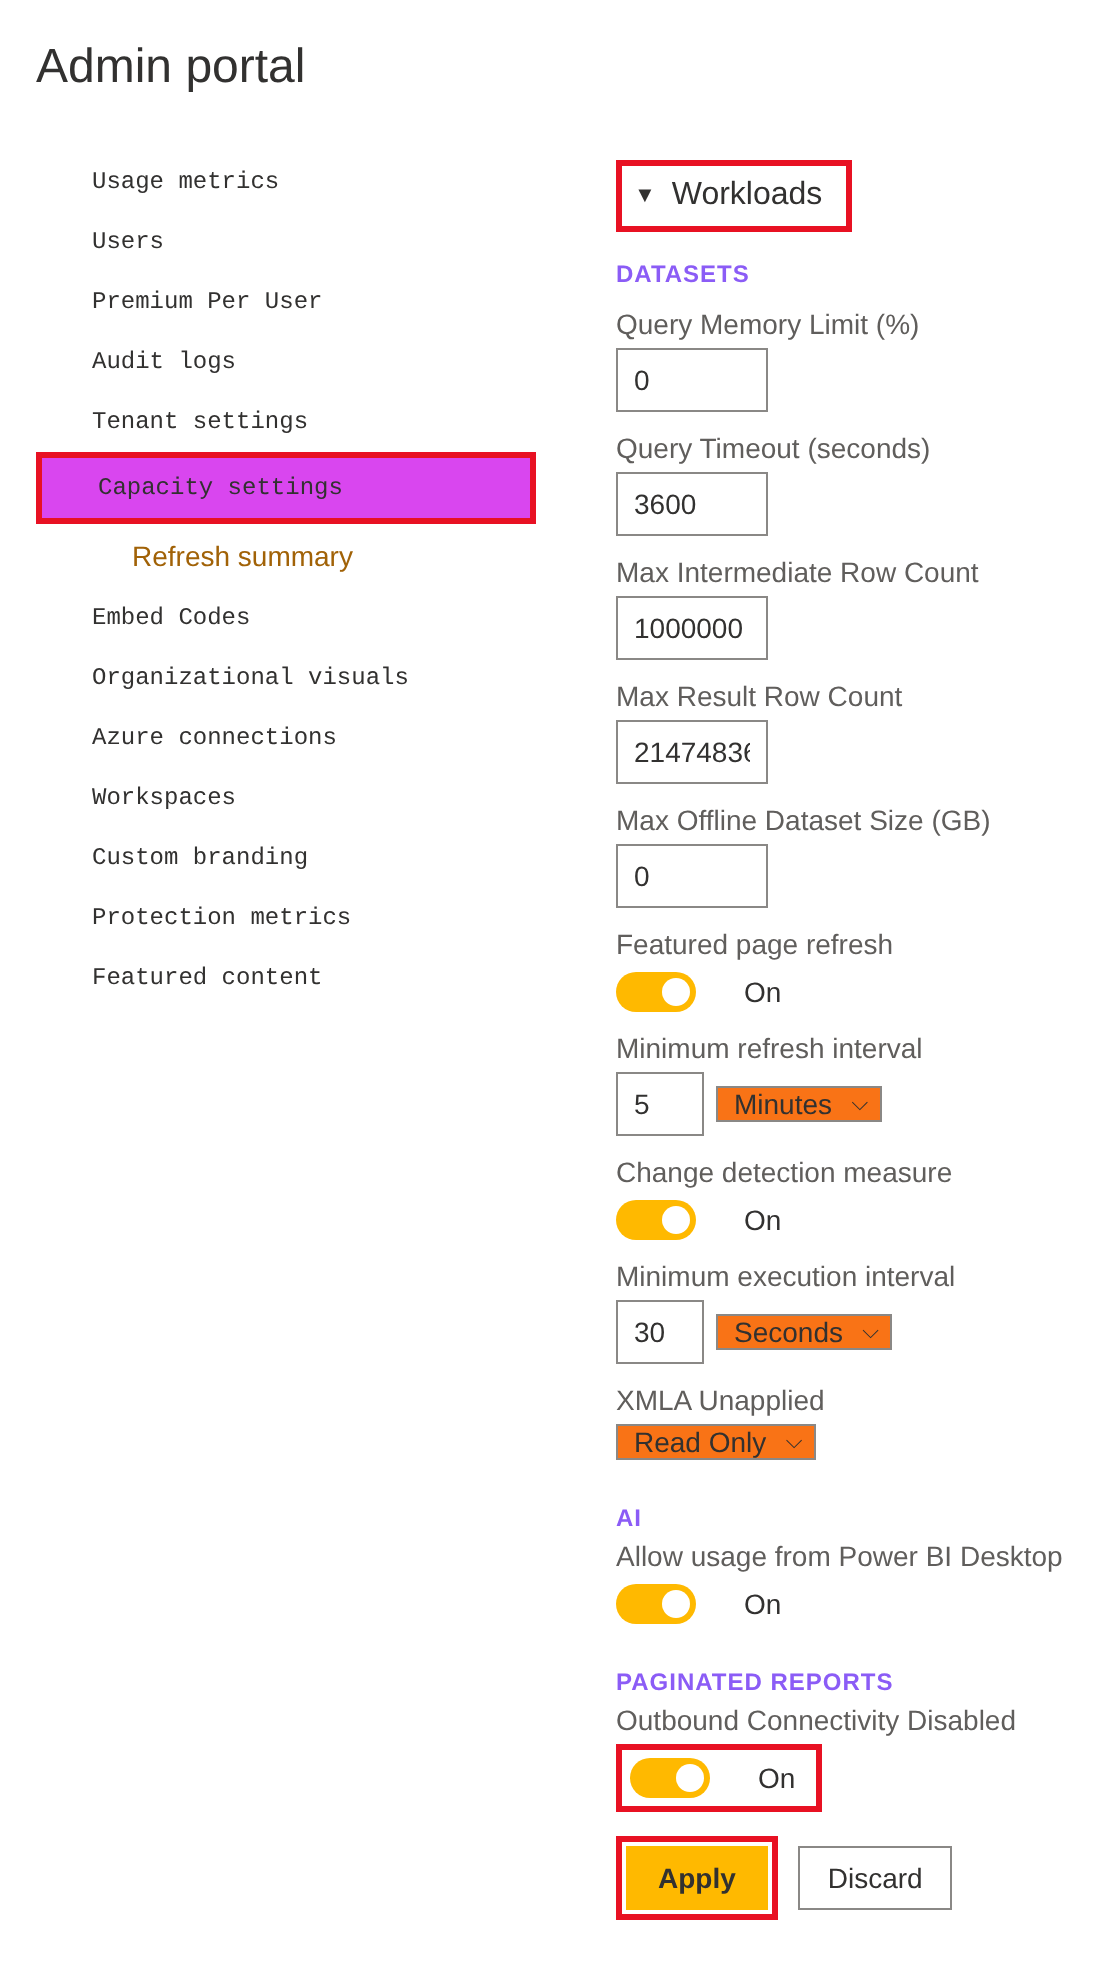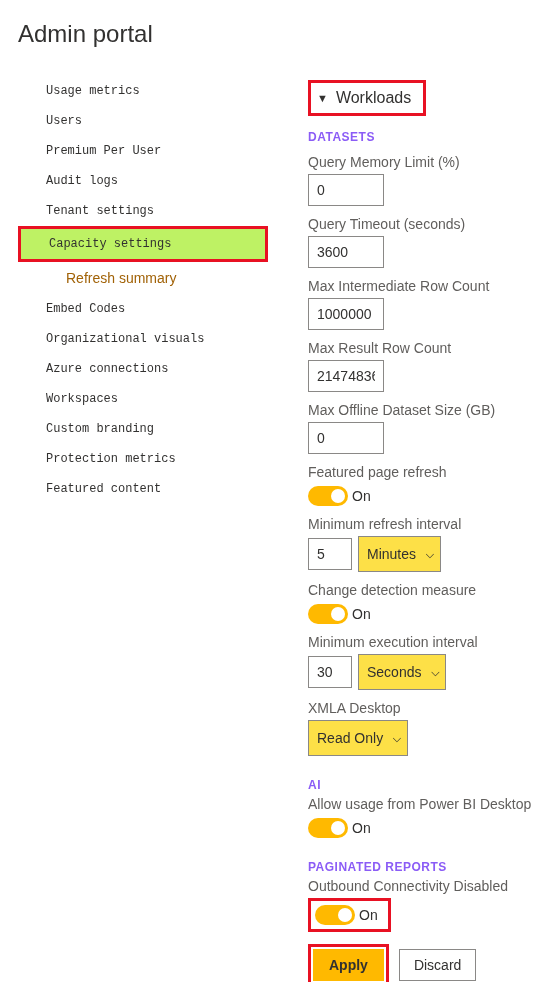--- a/index.html
+++ b/index.html
@@ -26,21 +26,21 @@
       flex-shrink: 0;
     }
     .sidebar-item {
       padding: 8px 0 8px 28px;
       cursor: pointer;
       color: #323130;
       font-size: 12px;
       font-family: Liberation Mono, monospace;
     }
     .sidebar-item.selected {
-      background: #bef264;
+      background: #d946ef;
     }
     .sidebar-sub {
       padding: 8px 0 8px 48px;
       cursor: pointer;
       color: #a16207;
       font-size: 14px;
     }
     .highlight-red {
       border: 3px solid #e81123;
     }
@@ -87,46 +87,46 @@
       width: 76px;
       height: 32px;
       border: 1px solid #8a8886;
       padding: 0 8px;
       font-size: 14px;
       color: #323130;
       background: #fff;
     }
     .text-input.sm { width: 44px; }
     .select-box {
-      height: 36px;
+      height: 18px;
       border: 1px solid #8a8886;
       padding: 0 24px 0 8px;
       font-size: 14px;
       color: #323130;
-      background: #fde047;
+      background: #f97316;
       display: inline-flex;
       align-items: center;
       position: relative;
       cursor: pointer;
     }
     .select-box .chev {
       position: absolute;
       right: 6px;
       font-size: 11px;
       color: #323130;
     }
     .inline-row {
       display: flex;
       gap: 6px;
       align-items: center;
     }
     .toggle-row {
       display: flex;
       align-items: center;
-      gap: 4px;
+      gap: 24px;
       margin-top: 6px;
     }
     .toggle {
       width: 40px;
       height: 20px;
       border-radius: 10px;
       background: #ffb900;
       position: relative;
       cursor: pointer;
     }
@@ -251,21 +251,21 @@
 
     <div class="field-label">Minimum execution interval</div>
     <div class="inline-row">
       <input class="text-input sm" value="30" style="">
       <div class="select-box">
         <span>Seconds</span>
         <span class="chev">⌵</span>
       </div>
     </div>
 
-    <div class="field-label">XMLA Desktop</div>
+    <div class="field-label">XMLA Unapplied</div>
     <div class="select-box">
       <span>Read Only</span>
       <span class="chev">⌵</span>
     </div>
 
     
     <div class="section-heading" style="margin-top:22px">AI</div>
     <div class="field-label" style="margin-top:4px">Allow usage from Power BI Desktop</div>
     <div class="toggle-row">
       <div class="toggle">

